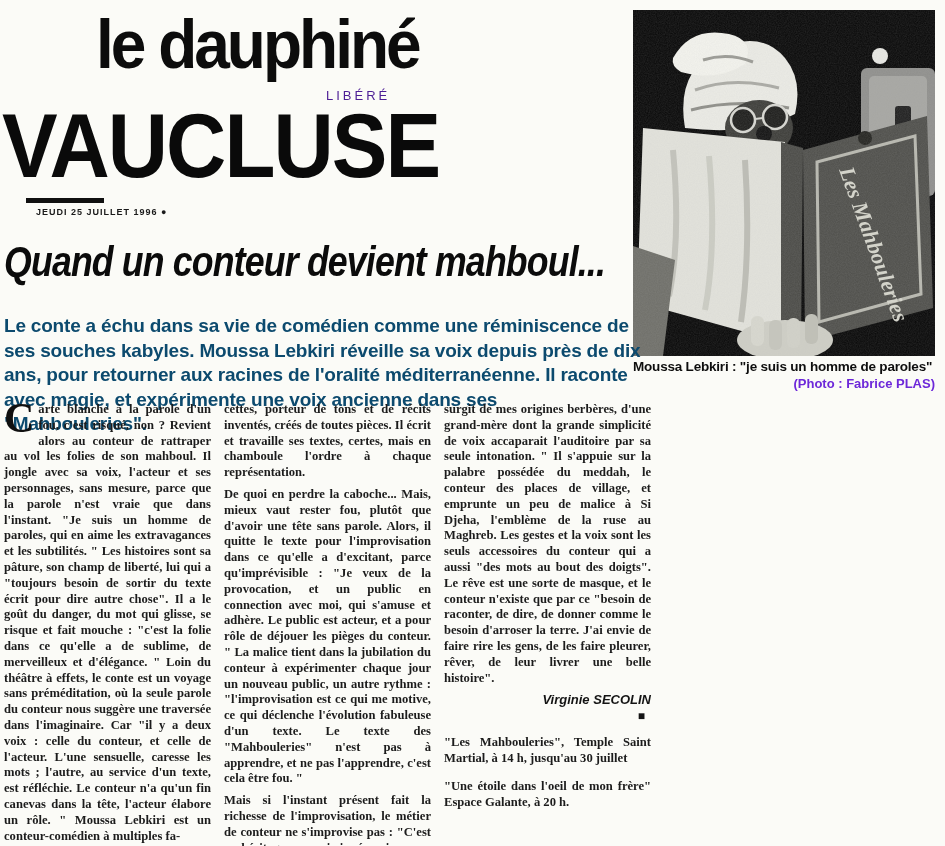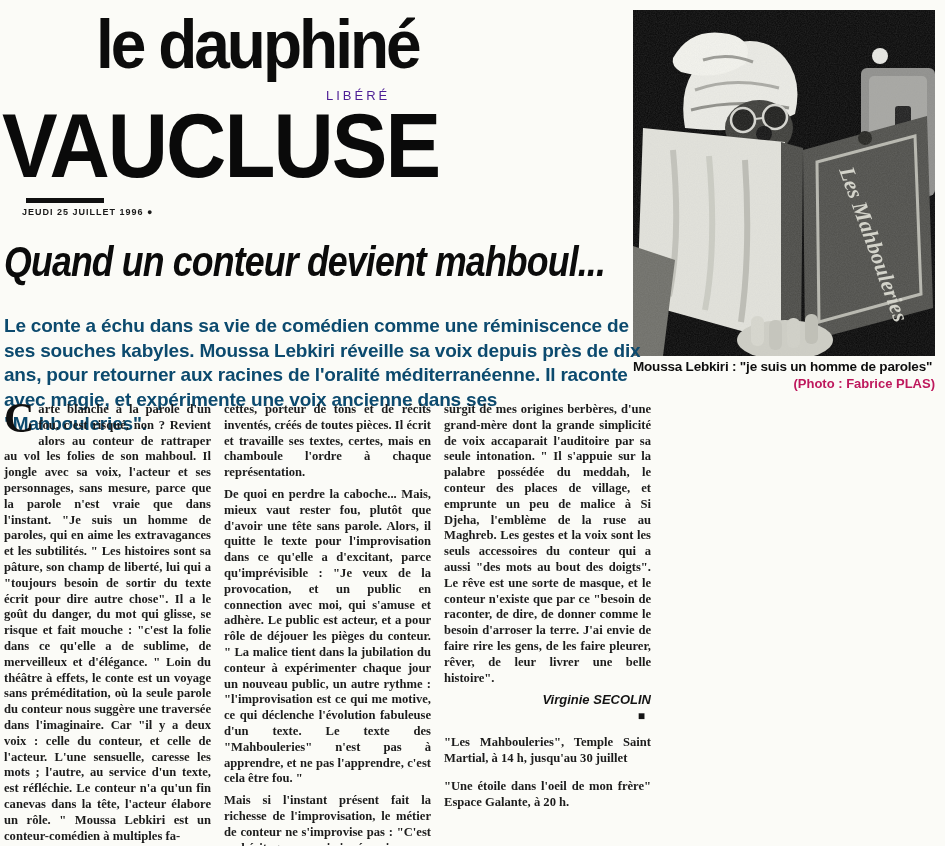--- a/index.html
+++ b/index.html
@@ -26,21 +26,21 @@
     font-size:13px; letter-spacing:3px; color:#4c1d95; white-space:nowrap;
   }
   .logo-main {
     position:absolute; left:2px; top:94px;
     font-family:"Liberation Sans", sans-serif;
     font-weight:900; font-size:86px; letter-spacing:-2px; color:#0a0a0a;
     transform:scale(0.97,1.05); transform-origin:left top; white-space:nowrap;
   }
   .masthead-rule { position:absolute; left:26px; top:198px; width:78px; height:5px; background:#101010; }
   .date-line {
-    position:absolute; left:22px; top:207px;
+    position:absolute; left:36px; top:207px;
     font-family:"Liberation Sans", sans-serif;
     font-weight:bold; font-size:9px; letter-spacing:1px; color:#1a1a1a; white-space:nowrap;
   }
 
   
   .headline {
     position:absolute; left:4px; top:238px; width:740px;
     font-family:"Liberation Sans", sans-serif;
     font-weight:bold; font-style:italic;
     font-size:42px; letter-spacing:-1px; color:#0b0b0b;
@@ -90,21 +90,21 @@
   .photo-frame { width:302px; height:346px; background:#000; }
   .photo-caption {
     margin-top:3px;
     font-family:"Liberation Sans", sans-serif;
     font-weight:bold; font-size:13.5px; color:#0e0e0e;
     letter-spacing:-0.2px; white-space:nowrap;
   }
   .photo-credit {
     margin-top:2px; text-align:right;
     font-family:"Liberation Sans", sans-serif;
-    font-weight:bold; font-size:13px; color:#be185d;
+    font-weight:bold; font-size:13px; color:#6d28d9;
   }
 </style>
 </head>
 <body>
 
 <header class="masthead">
   <div class="logo-top">le dauphiné</div>
   <div class="logo-sub">LIBÉRÉ</div>
   <div class="logo-main">VAUCLUSE</div>
   <div class="masthead-rule"></div>

